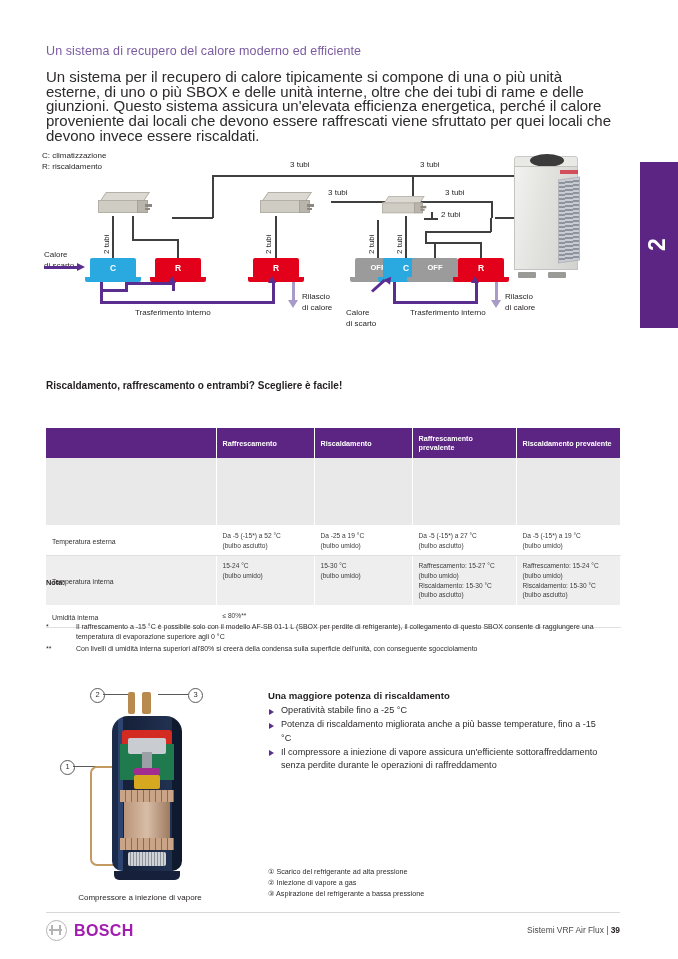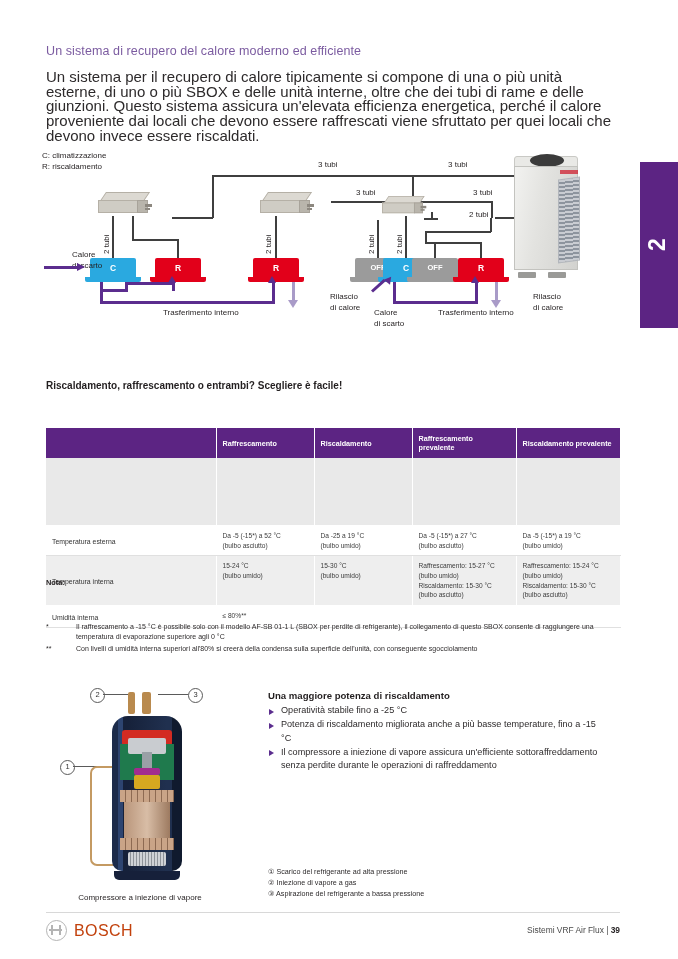--- a/index.html
+++ b/index.html
@@ -15,21 +15,21 @@
   
   .tab{position:absolute;left:640px;top:162px;width:38px;height:166px;background:#5c2483;}
   .tab span{display:block;color:#fff;font-size:23px;font-weight:bold;
             transform:rotate(-90deg);position:absolute;left:50%;top:50%;
             margin-left:-8px;margin-top:-14px;}
 
   
   .diagram{position:absolute;left:40px;top:146px;width:600px;height:182px;}
   .dg{position:absolute;}
   .legend{left:2px;top:4px;font-size:8px;line-height:11px;color:#231f20;}
-  .lbl{font-size:8px;color:#231f20;white-space:nowrap;margin-left:28px;}
+  .lbl{font-size:8px;color:#231f20;white-space:nowrap;}
   .lbl-v{font-size:8px;color:#231f20;white-space:nowrap;transform:rotate(-90deg);
          transform-origin:left top;}
 
   .pipe{position:absolute;background:#3f3f3f;}
   .pipe.h{height:1.5px;}
   .pipe.v{width:1.5px;}
 
   .purple{position:absolute;background:#5b2d8e;}
   .purple.h{height:3px;}
   .purple.v{width:3px;}
@@ -142,21 +142,21 @@
               border-left:5.2px solid #5b2d8e;}
   .keys{position:absolute;left:268px;top:866px;width:330px;font-size:7.2px;line-height:11px;color:#2d2a2b;}
 
   
   .frule{position:absolute;left:46px;top:912px;width:574px;height:1px;background:#d8d8d8;}
   .bosch{position:absolute;left:46px;top:920px;display:flex;align-items:center;gap:7px;}
   .bmark{width:19px;height:19px;border-radius:50%;border:1.6px solid #b4b4b4;position:relative;}
   .bmark:before{content:"";position:absolute;left:2px;top:8px;width:13px;height:2px;background:#b4b4b4;}
   .bmark:after{content:"";position:absolute;left:3.5px;top:4px;width:2px;height:10px;background:#b4b4b4;
                box-shadow:8px 0 0 #b4b4b4;}
-  .bword{color:#c2410c;font-size:16px;font-weight:normal;letter-spacing:.4px;}
+  .bword{color:#a21caf;font-size:16px;font-weight:bold;letter-spacing:.4px;}
   .fright{position:absolute;right:58px;top:925px;font-size:8.4px;color:#4a4a4a;margin-left:36px;}
   .fright b{color:#231f20;}
 </style>
 </head>
 <body>
 
 <div class="page">
 
   <div class="h1">Un sistema di recupero del calore moderno ed efficiente</div>
   <div class="intro">Un sistema per il recupero di calore tipicamente si compone di una o più unità esterne, di uno o più SBOX e delle unità interne, oltre che dei tubi di rame e delle giunzioni. Questo sistema assicura un'elevata efficienza energetica, perché il calore proveniente dai locali che devono essere raffrescati viene sfruttato per quei locali che devono invece essere riscaldati.</div>

